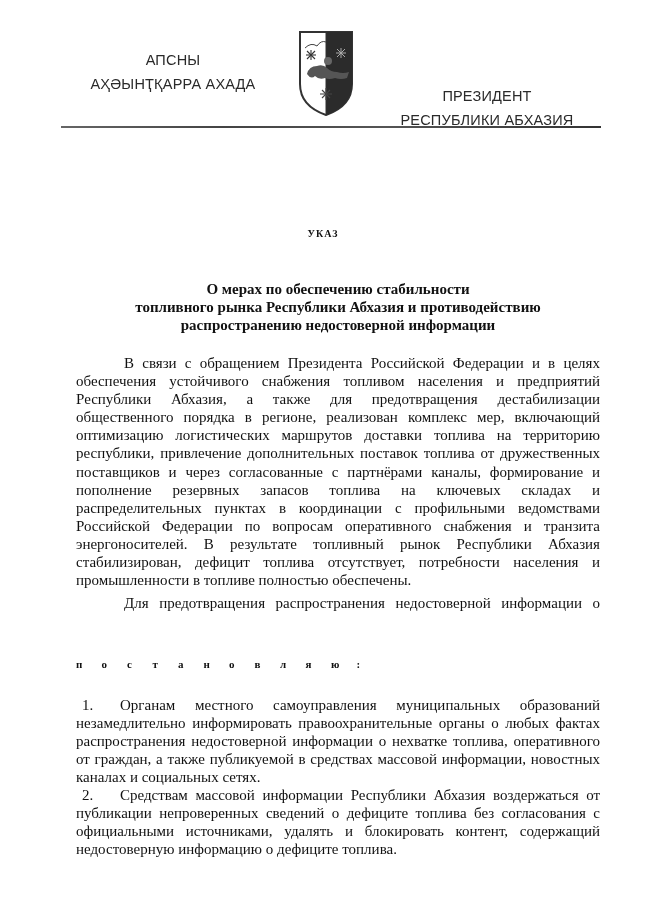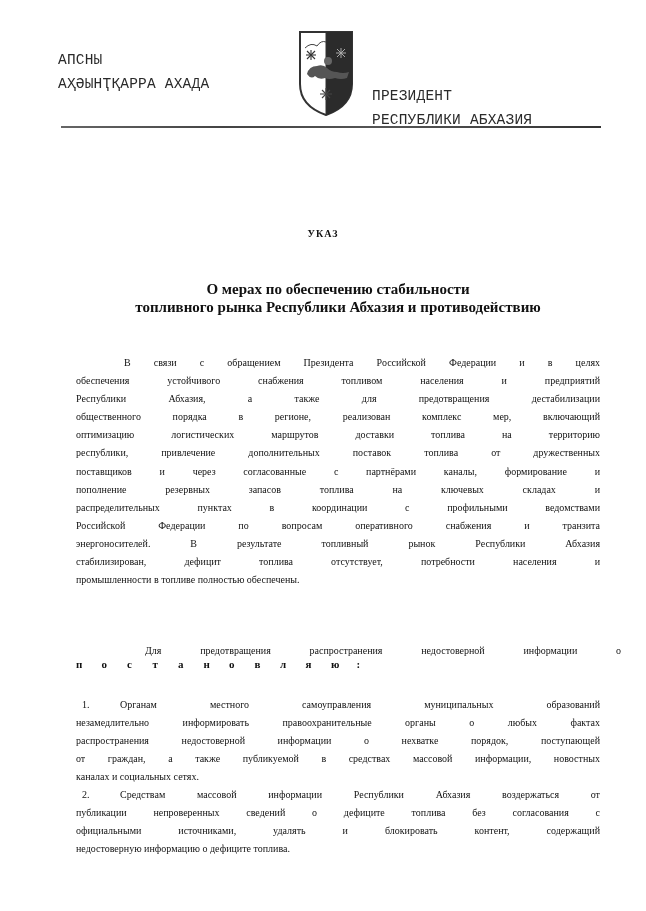--- a/index.html
+++ b/index.html
@@ -19,21 +19,22 @@
       position: absolute;
       left: 0;
       top: 0;
       width: 646px;
       height: 135px;
     }
     .lh-left, .lh-right {
       position: absolute;
       top: 48px;
       width: 230px;
-      font-family: Liberation Mono, monospace;
+      text-align: center;
+      font-family: Liberation Sans, sans-serif;
       font-size: 14.5px;
       line-height: 24px;
       color: #2a2a2a;
       letter-spacing: 0.2px;
     }
     .lh-left { left: 58px; }
     .lh-right { left: 372px; margin-top: 36px; }
     .lh-line { display: block; white-space: nowrap; }
     .emblem {
       position: absolute;
@@ -68,37 +69,37 @@
       text-align: center;
       font-weight: bold;
       font-size: 15px;
       line-height: 18px;
     }
     .subject span { display: block; white-space: nowrap; }
     .body-text {
       position: absolute;
       left: 76px;
       width: 524px;
-      font-size: 10px;
+      font-size: 15px;
       line-height: 18.1px;
       text-align: justify;
     }
     .body-text .ln {
       display: block;
       white-space: nowrap;
       text-align: justify;
       text-align-last: justify;
       height: 18.1px;
     }
     .body-text .ln.last {
       text-align-last: left;
     }
     .indent { padding-left: 48px; }
     #para1 { top: 354px; }
-    #para2 { top: 642px; margin-left: 21px; }
+    #para2 { top: 594px; }
     .decree-word {
       position: absolute;
       left: 76px;
       top: 658px;
       font-weight: bold;
       font-size: 11px;
       word-spacing: 0;
     }
     .decree-word .ch {
       display: inline-block;
@@ -155,20 +156,21 @@
   </div>
 
   <div class="rule"></div>
 </div>
 
 <div class="doc-title">УКАЗ</div>
 
 <div class="subject">
   <span>О мерах по обеспечению стабильности</span>
   <span>топливного рынка Республики Абхазия и противодействию</span>
+  <span>распространению недостоверной информации</span>
 </div>
 
 <div class="body-text" id="para1">
   <span class="ln indent">В связи с обращением Президента Российской Федерации и в целях</span>
   <span class="ln">обеспечения устойчивого снабжения топливом населения и предприятий</span>
   <span class="ln">Республики Абхазия, а также для предотвращения дестабилизации</span>
   <span class="ln">общественного порядка в регионе, реализован комплекс мер, включающий</span>
   <span class="ln">оптимизацию логистических маршрутов доставки топлива на территорию</span>
   <span class="ln">республики, привлечение дополнительных поставок топлива от дружественных</span>
   <span class="ln">поставщиков и через согласованные с партнёрами каналы, формирование и</span>
@@ -187,21 +189,21 @@
 <div class="decree-word">
   <span class="ch">п</span><span class="ch">о</span><span class="ch">с</span><span class="ch">т</span><span class="ch">а</span><span class="ch">н</span><span class="ch">о</span><span class="ch">в</span><span class="ch">л</span><span class="ch">я</span><span class="ch">ю</span><span class="ch">:</span>
 </div>
 
 <div class="body-text" id="item1">
   <span class="ln" style="display: flex;">
       <span class="num">1.</span>
       <span style="flex: 1 1 0%; text-align: justify; text-align-last: justify;">Органам местного самоуправления муниципальных образований</span>
     </span>
   <span class="ln">незамедлительно информировать правоохранительные органы о любых фактах</span>
-  <span class="ln">распространения недостоверной информации о нехватке порядок, поступающей</span>
+  <span class="ln">распространения недостоверной информации о нехватке топлива, оперативного</span>
   <span class="ln">от граждан, а также публикуемой в средствах массовой информации, новостных</span>
   <span class="ln last">каналах и социальных сетях.</span>
 </div>
 
 <div class="body-text" id="item2">
   <span class="ln" style="display: flex;">
       <span class="num">2.</span>
       <span style="flex: 1 1 0%; text-align: justify; text-align-last: justify;">Средствам массовой информации Республики Абхазия воздержаться от</span>
     </span>
   <span class="ln">публикации непроверенных сведений о дефиците топлива без согласования с</span>

